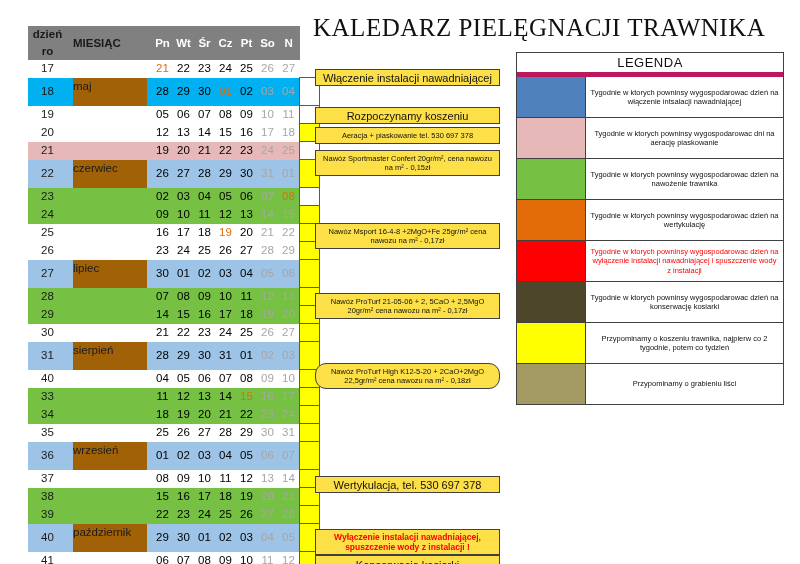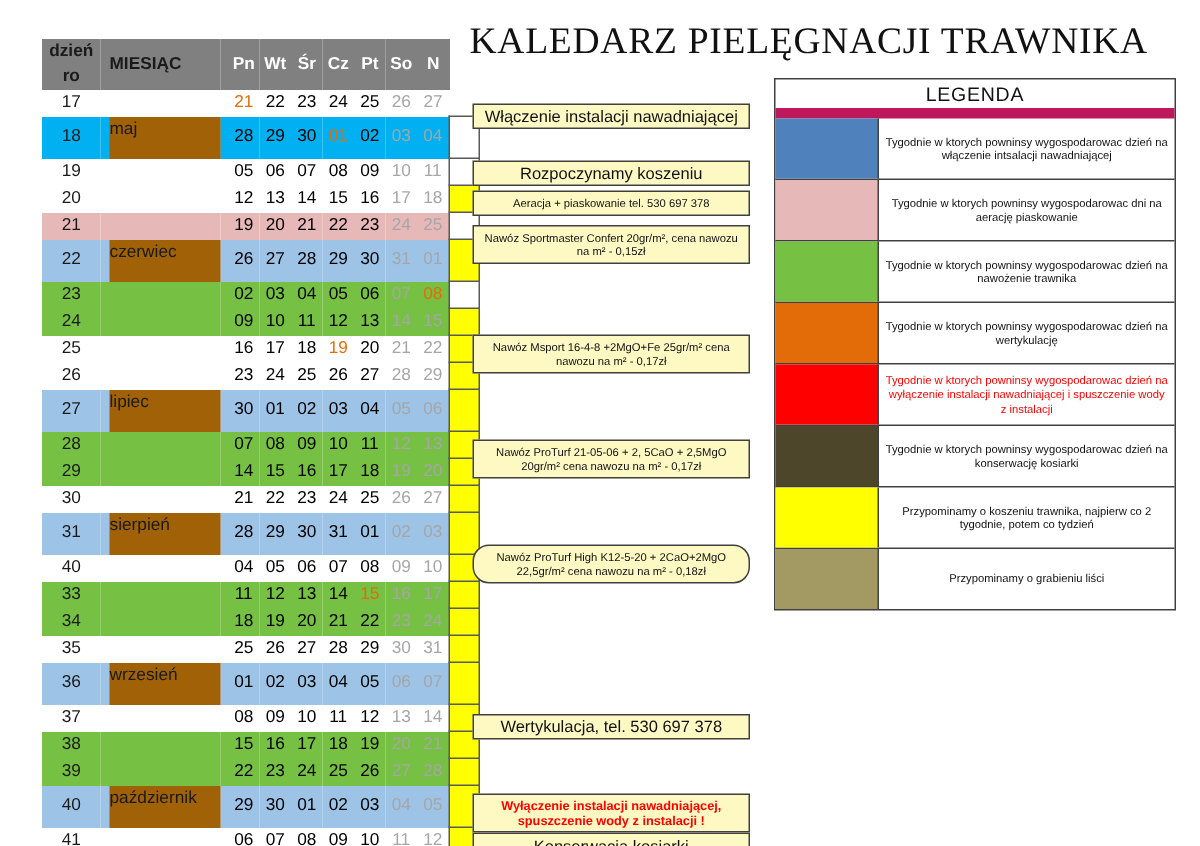--- a/index.html
+++ b/index.html
@@ -36,37 +36,37 @@
   .b-pink   {background:#e6b9b8;}
   .b-green  {background:#76c043;}
   .b-white  {background:#ffffff;}
 
   .monthtag{background:#a16207;display:block;height:28px;line-height:17px;padding-left:0;}
 
   
   #notes{position:absolute;left:315px;top:26px;width:185px;}
   .note{
     position:absolute;left:0;box-sizing:border-box;
-    border:1px solid #404040;background:#fef9c3;
+    border:1px solid #404040;background:#fde047;
     text-align:center;color:#111;
     display:flex;align-items:center;justify-content:center;
     padding:0 3px;
   }
   .note.big{font-size:11px;}
   .note.small{font-size:7.5px;line-height:9.5px;}
   .note.red{color:#ff0000;font-weight:bold;font-size:8.5px;line-height:10.5px;}
 
   
   #legend{
     position:absolute;left:516px;top:52px;width:268px;
     border:1px solid #404040;box-sizing:border-box;background:#fff;
   }
   #legend .lhead{
     text-align:center;font-size:13px;color:#111;
-    border-bottom:7px solid #be185d;height:19px;line-height:19px;
+    border-bottom:5px solid #be185d;height:19px;line-height:19px;
     letter-spacing:.5px;
   }
   .lrow{display:flex;border-bottom:1px solid #404040;}
   .lrow:last-child{border-bottom:none;}
   .swatch{width:68px;flex:0 0 68px;border-right:1px solid #404040;}
   .ltext{
     flex:1;text-align:center;font-size:7.5px;line-height:9.5px;color:#111;
     display:flex;align-items:center;justify-content:center;padding:3px 4px;
   }
   .ltext.red{color:#ff0000;}

